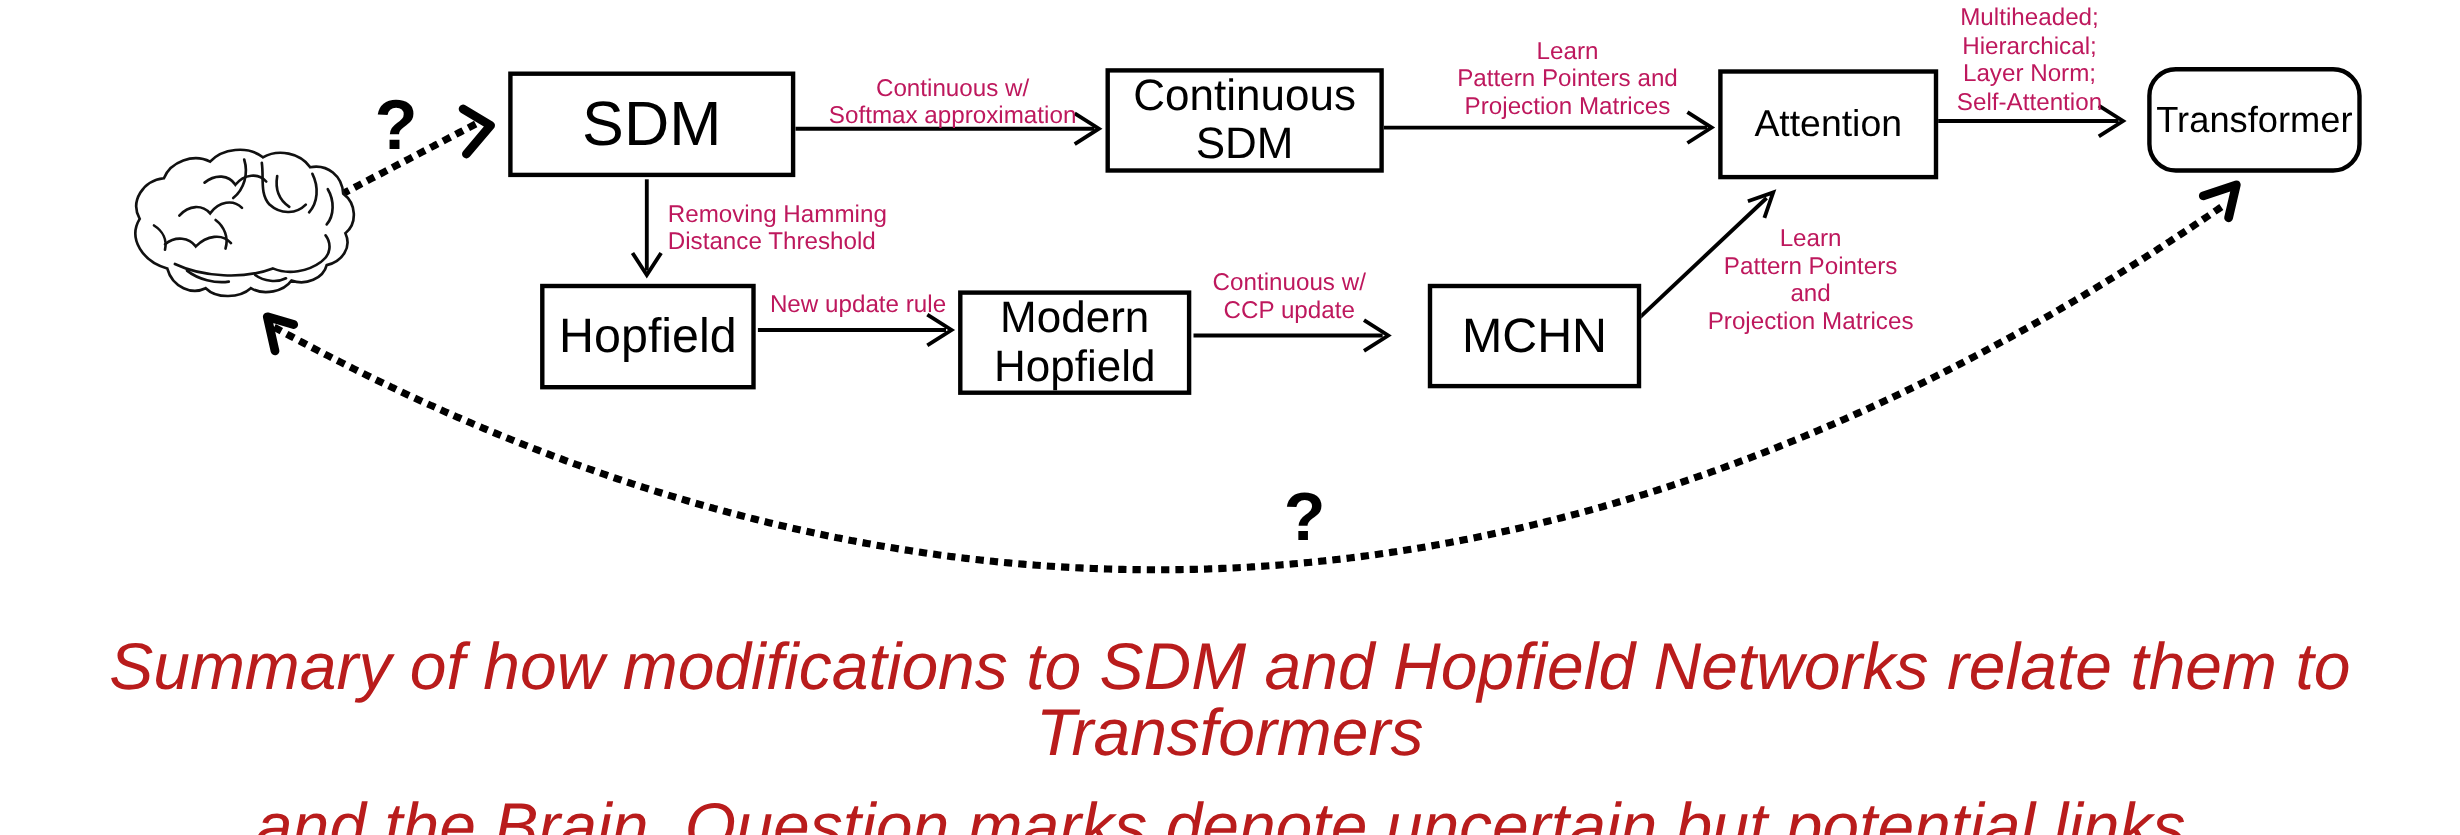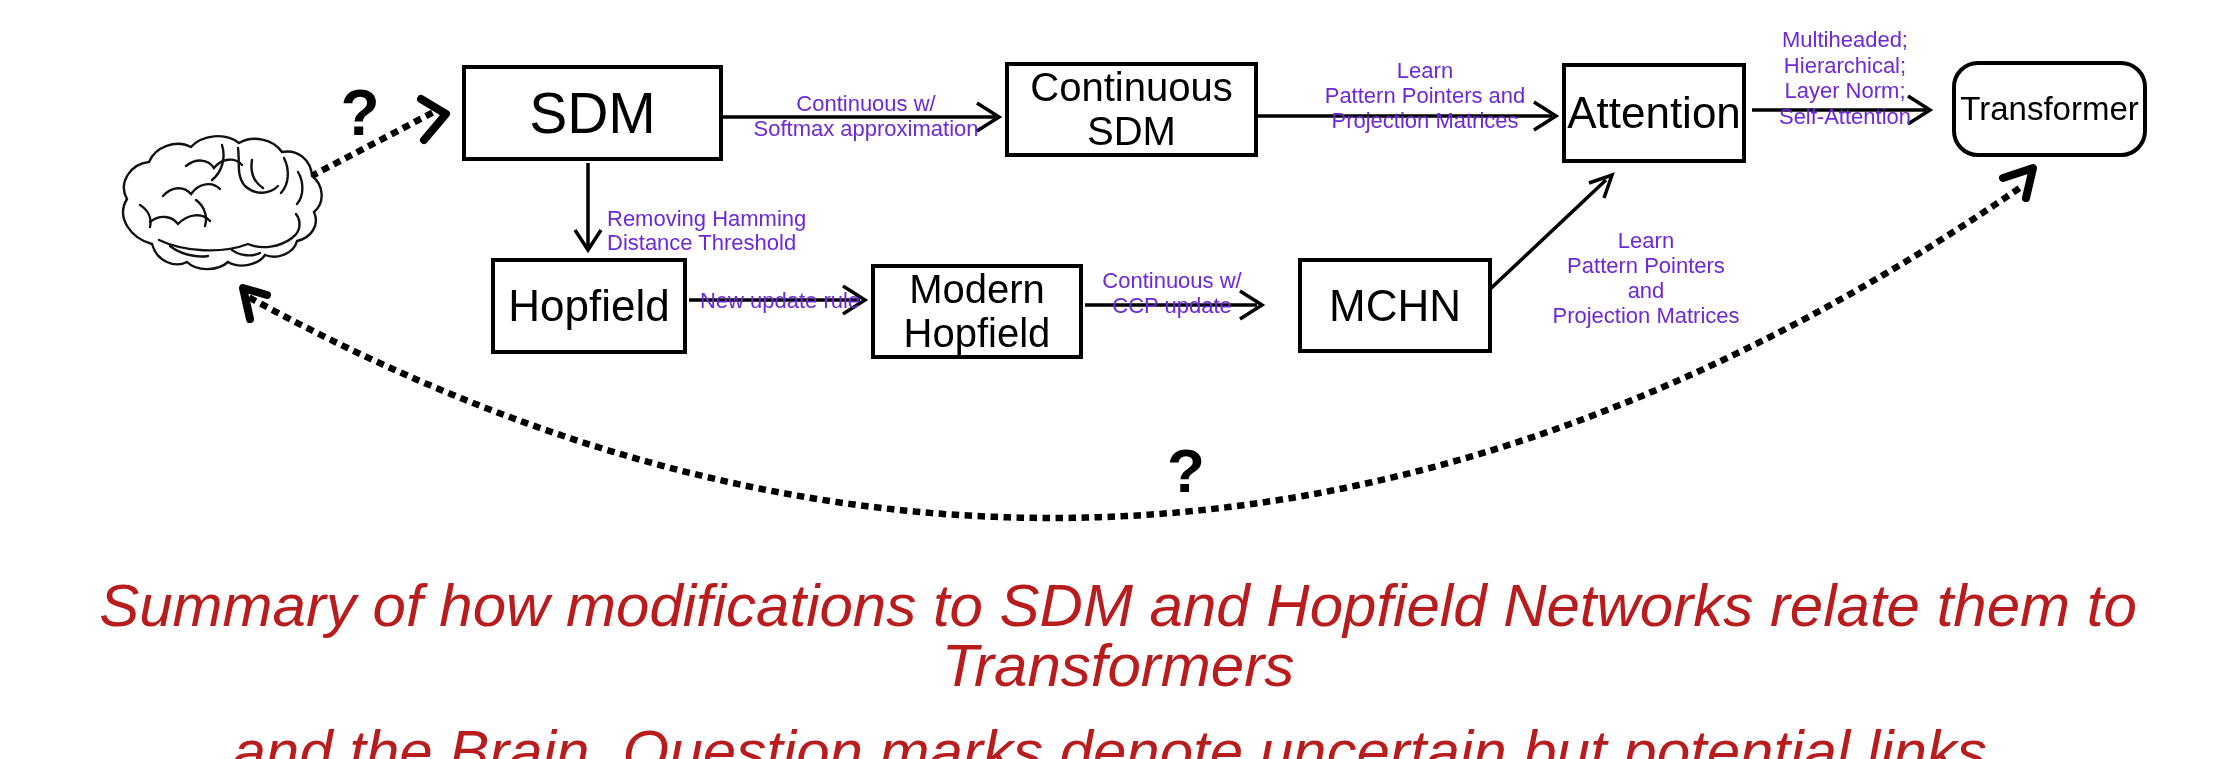--- a/index.html
+++ b/index.html
@@ -17,34 +17,33 @@
     box-sizing:border-box;
     background:#fff;
     border:4px solid #000;
     display:flex;align-items:center;justify-content:center;
     text-align:center;
     white-space:pre-line;
     color:#000;
   }
   #node-sdm{left:462px;top:65px;width:261px;height:96px;font-size:57px;}
   #node-continuous-sdm{left:1005px;top:62px;width:253px;height:95px;font-size:40px;line-height:1.09;}
-  #node-attention{left:1562px;top:63px;width:184px;height:100px;font-size:44px;}
+  #node-attention{left:1562px;top:63px;width:200px;height:100px;font-size:34px;}
   #node-transformer{left:1952px;top:61px;width:195px;height:96px;font-size:33px;border-radius:26px;}
   #node-hopfield{left:491px;top:258px;width:196px;height:96px;font-size:44px;}
   #node-modern-hopfield{left:871px;top:264px;width:212px;height:95px;font-size:40px;line-height:1.09;}
   #node-mchn{left:1268px;top:258px;width:194px;height:95px;font-size:44px;margin-left:30px;}
   .elabel{
     position:absolute;
     transform:translate(-50%,-50%);
     text-align:center;
     font-size:22px;
     line-height:25px;
     white-space:pre-line;
-    color:#6d28d9;
-    margin-top:24px;
+    color:#be185d;
   }
   #el-sdm-cont{left:866px;top:92px;}
   #el-cont-att{left:1425px;top:71px;}
   #el-att-trans{left:1845px;top:54px;line-height:25.5px;}
   #el-removing{left:607px;top:207px;transform:translate(0,-50%);text-align:left;line-height:24px;}
   #el-new-update{left:780px;top:276px;}
   #el-cont-ccp{left:1172px;top:269px;}
   #el-mchn-att{left:1646px;top:254px;}
   .qmark{
     position:absolute;

